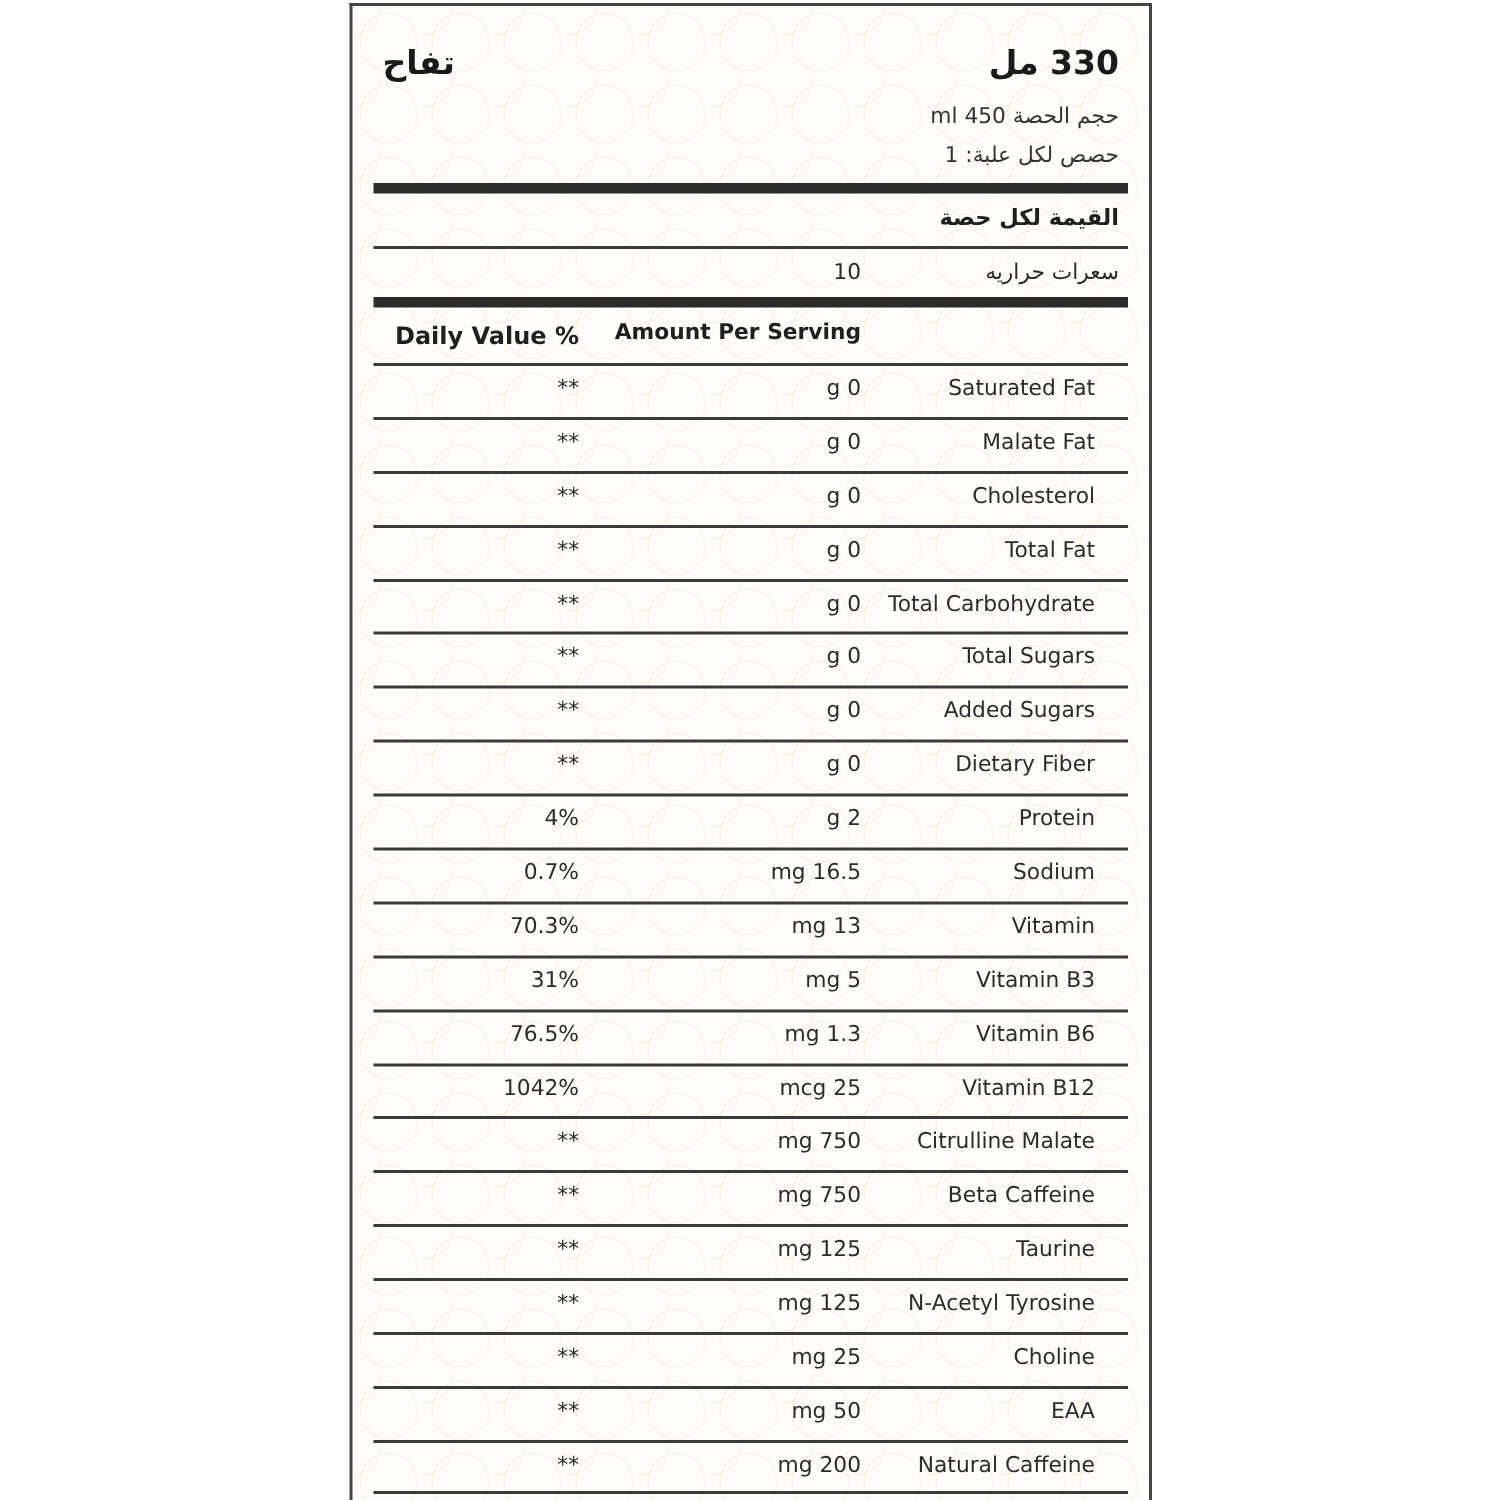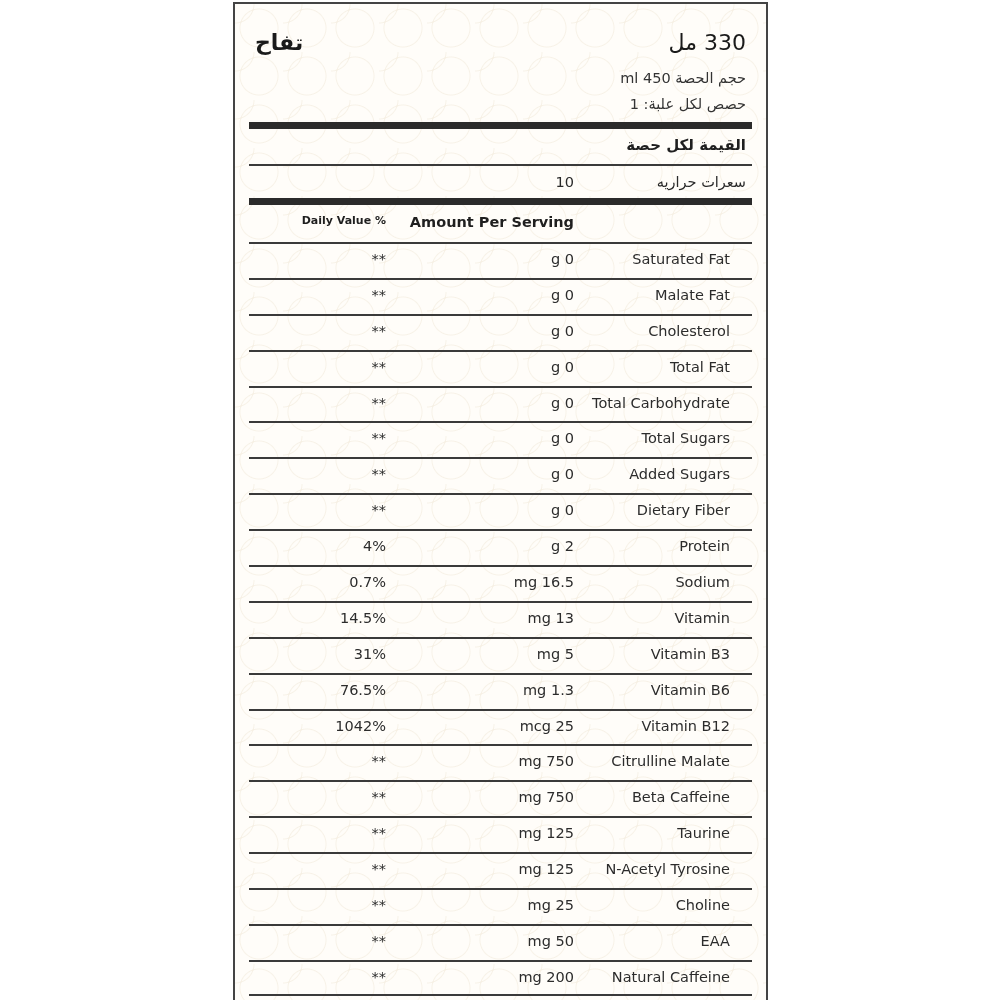--- a/index.html
+++ b/index.html
@@ -9,36 +9,36 @@
       position: absolute; left: 233px; top: 2px; width: 535px; height: 1010px;
       border: 2px solid #444; border-bottom: none; box-sizing: border-box;
       background-color: #fffdf9;
       background-image:
         radial-gradient(circle at 50% 50%, transparent 18px, rgba(220,205,170,0.22) 19px, transparent 20px),
         radial-gradient(circle at 0 0, transparent 18px, rgba(220,205,170,0.22) 19px, transparent 20px);
       background-size: 48px 48px;
     }
     .inner { position: absolute; left: 14px; right: 14px; top: 0; }
     .top-row { position: absolute; top: 26px; left: 0; right: 0; height: 36px; }
-    .title-right { position: absolute; right: 6px; top: 0; font-size: 22px; font-weight: normal; direction: rtl; color: #1a1a1a; }
+    .title-right { position: absolute; right: 6px; top: 0; font-size: 22px; font-weight: bold; direction: rtl; color: #1a1a1a; }
     .title-left { position: absolute; left: 6px; top: 0; font-size: 22px; font-weight: bold; direction: rtl; color: #1a1a1a; text-align: right; }
     .sub { position: absolute; right: 6px; font-size: 14.5px; direction: rtl; color: #333; }
     .sub1 { top: 66px; }
     .sub2 { top: 92px; }
     .thick { position: absolute; left: 0; right: 0; height: 7px; background: #2b2b2b; }
     .thick1 { top: 118px; }
     .per-serving { position: absolute; right: 6px; top: 132px; font-size: 15px; font-weight: bold; direction: rtl; color: #1f1f1f; }
     .thin { position: absolute; left: 0; right: 0; height: 2px; background: #3a3a3a; }
     .cal-row { position: absolute; top: 170px; left: 0; right: 0; height: 22px; }
     .cal-label { position: absolute; right: 6px; font-size: 14.5px; direction: rtl; }
     .cal-value { position: absolute; right: 178px; font-size: 14.5px; }
     .thick2 { top: 194px; }
     .head-row { position: absolute; top: 210px; left: 0; right: 0; height: 24px; }
     .head-amount { position: absolute; right: 178px; font-size: 14.5px; font-weight: bold; color: #1f1f1f; }
-    .head-dv { position: absolute; right: 366px; font-size: 11px; font-weight: bold; color: #1f1f1f; margin-left: 12px; }
+    .head-dv { position: absolute; right: 366px; font-size: 16px; font-weight: bold; color: #1f1f1f; margin-left: 12px; }
     .rows { position: absolute; top: 238px; left: 0; right: 0; }
     .row { position: relative; height: 35.9px; border-top: 2px solid #3a3a3a; box-sizing: border-box; }
     .row:last-child { border-bottom: 2px solid #3a3a3a; }
     .cell { position: absolute; top: 7px; font-size: 14.5px; color: #2c2c2c; white-space: nowrap; }
     .c-name { right: 22px; }
     .c-amt { right: 178px; }
     .c-dv { right: 366px; }
   </style>
 </head>
 <body>
@@ -110,21 +110,21 @@
           <span class="cell c-dv">4%</span>
         </div>
         <div class="row">
           <span class="cell c-name">Sodium</span>
           <span class="cell c-amt">mg 16.5</span>
           <span class="cell c-dv">0.7%</span>
         </div>
         <div class="row">
           <span class="cell c-name">Vitamin</span>
           <span class="cell c-amt">mg 13</span>
-          <span class="cell c-dv">14.5%</span>
+          <span class="cell c-dv">70.3%</span>
         </div>
         <div class="row">
           <span class="cell c-name">Vitamin B3</span>
           <span class="cell c-amt">mg 5</span>
           <span class="cell c-dv">31%</span>
         </div>
         <div class="row">
           <span class="cell c-name">Vitamin B6</span>
           <span class="cell c-amt">mg 1.3</span>
           <span class="cell c-dv">76.5%</span>

